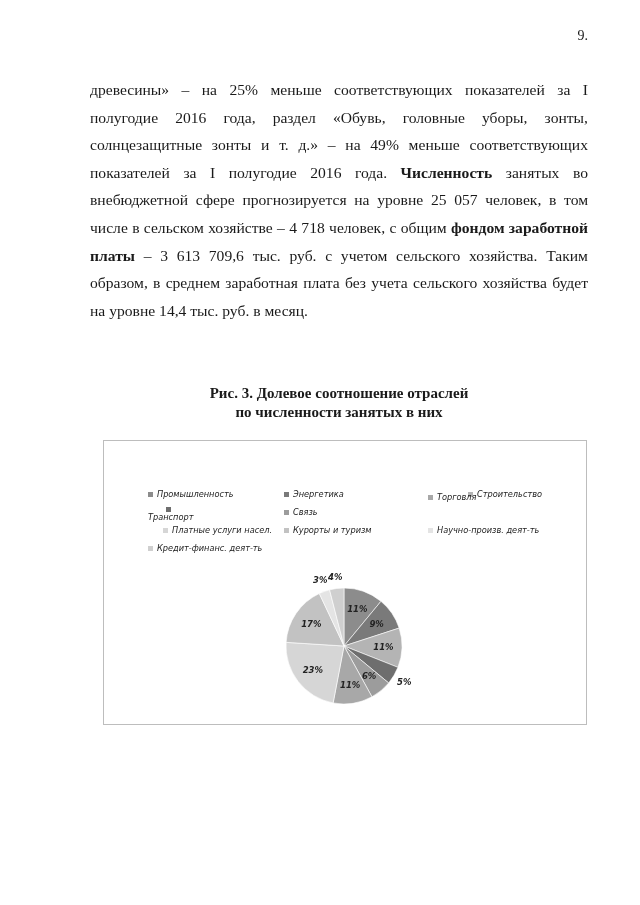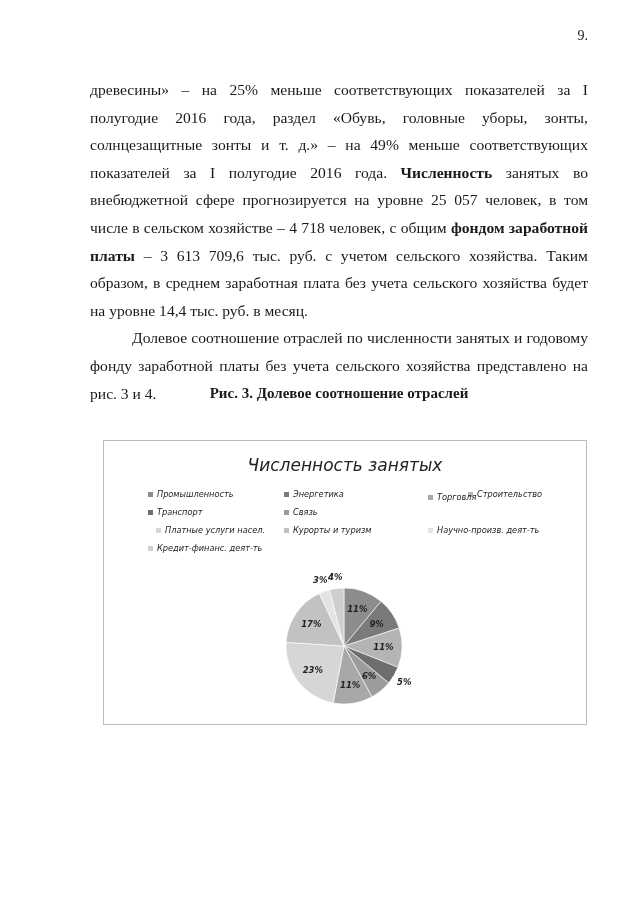--- a/index.html
+++ b/index.html
@@ -49,55 +49,54 @@
     font-size: 8.5px; fill: #222;
   }
 </style>
 </head>
 <body>
 
 <div class="page-number">9.</div>
 
 <div class="body-text">
   <p><span>древесины» – на 25% меньше соответствующих показателей за I полугодие 2016 года, раздел «Обувь, головные уборы, зонты, солнцезащитные зонты и т. д.» – на 49% меньше соответствующих показателей за I полугодие 2016 года. </span><b>Численность</b><span> занятых во внебюджетной сфере прогнозируется на уровне 25 057 человек, в том числе в сельском хозяйстве – 4 718 человек, с общим </span><b>фондом заработной платы</b><span> – 3 613 709,6 тыс. руб. с учетом сельского хозяйства. Таким образом, в среднем заработная плата без учета сельского хозяйства будет на уровне 14,4 тыс. руб. в месяц.</span></p>
-  <p class="indent">Долевое соотношение отраслей по численности занятых и годовому фонду заработной платы без учета сельского хозяйства представлено на рис. 3 и 4.</p>
 </div>
 
 <div class="figure-caption">
   <div>Рис. 3. Долевое соотношение отраслей</div>
+  <div>по численности занятых в них</div>
 </div>
 
 <div class="chart-box">
-  <div class="chart-title">Численность занятых</div>
   <div class="legend" id="legend">
       <div class="legend-item" style="left: 0px; top: 0px;">
         <span class="legend-swatch" style="background: rgb(140, 140, 140);"></span>
         <span>Промышленность</span>
       </div>
       <div class="legend-item" style="left: 136px; top: 0px;">
         <span class="legend-swatch" style="background: rgb(122, 122, 122);"></span>
         <span>Энергетика</span>
       </div>
       <div class="legend-item" style="left: 280px; top: 0px; margin-left: 40px;">
         <span class="legend-swatch" style="background: rgb(180, 180, 180);"></span>
         <span>Строительство</span>
       </div>
-      <div class="legend-item" style="left: 0px; top: 18px;">
+      <div class="legend-item" style="left: 0px; top: 18px; flex-direction: column;">
         <span class="legend-swatch" style="background: rgb(110, 110, 110);"></span>
         <span>Транспорт</span>
       </div>
       <div class="legend-item" style="left: 136px; top: 18px;">
         <span class="legend-swatch" style="background: rgb(156, 156, 156);"></span>
         <span>Связь</span>
       </div>
       <div class="legend-item" style="left: 280px; top: 3px;">
         <span class="legend-swatch" style="background: rgb(168, 168, 168);"></span>
         <span>Торговля</span>
       </div>
-      <div class="legend-item" style="left: 8px; top: 36px;">
+      <div class="legend-item" style="left: 15px; top: 36px;">
         <span class="legend-swatch" style="background: rgb(214, 214, 214);"></span>
         <span>Платные услуги насел.</span>
       </div>
       <div class="legend-item" style="left: 136px; top: 36px;">
         <span class="legend-swatch" style="background: rgb(194, 194, 194);"></span>
         <span>Курорты и туризм</span>
       </div>
       <div class="legend-item" style="left: 280px; top: 36px;">
         <span class="legend-swatch" style="background: rgb(228, 228, 228);"></span>
         <span>Научно-произв. деят-ть</span>

